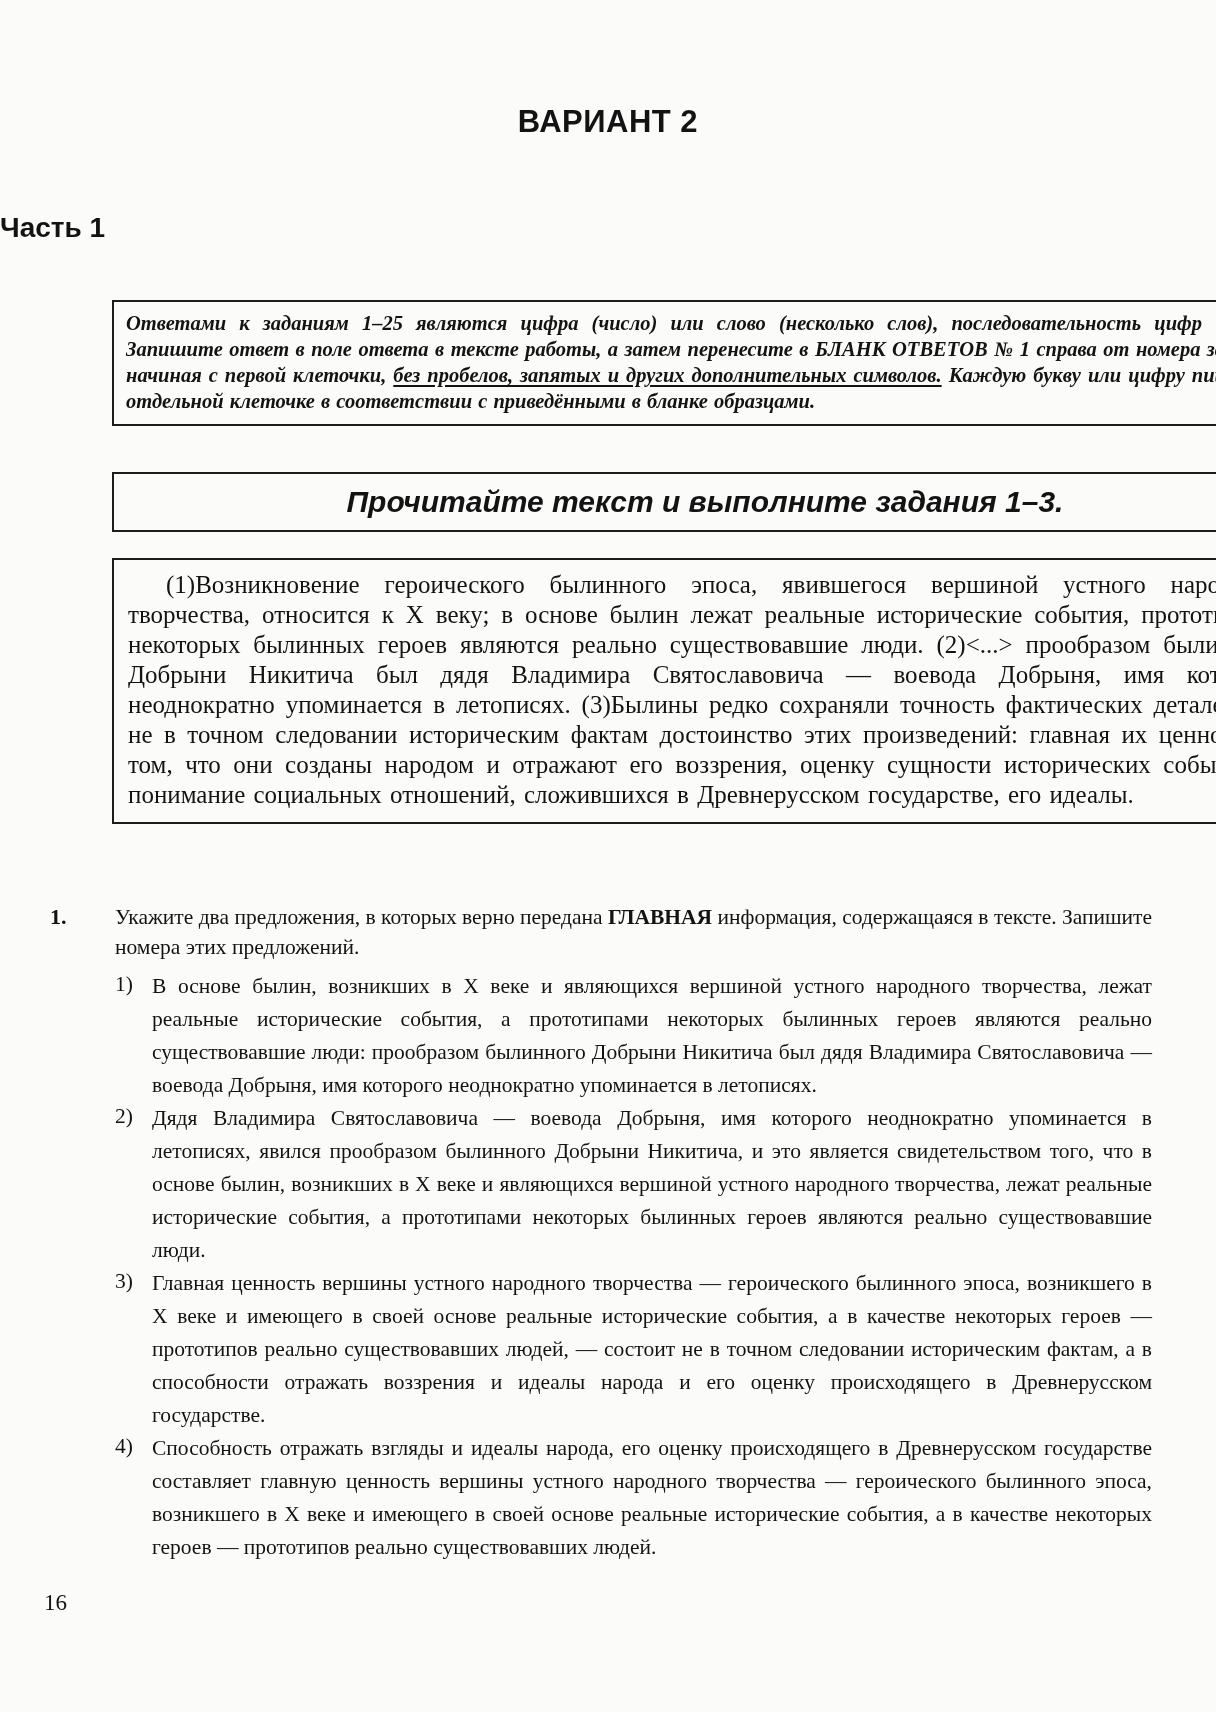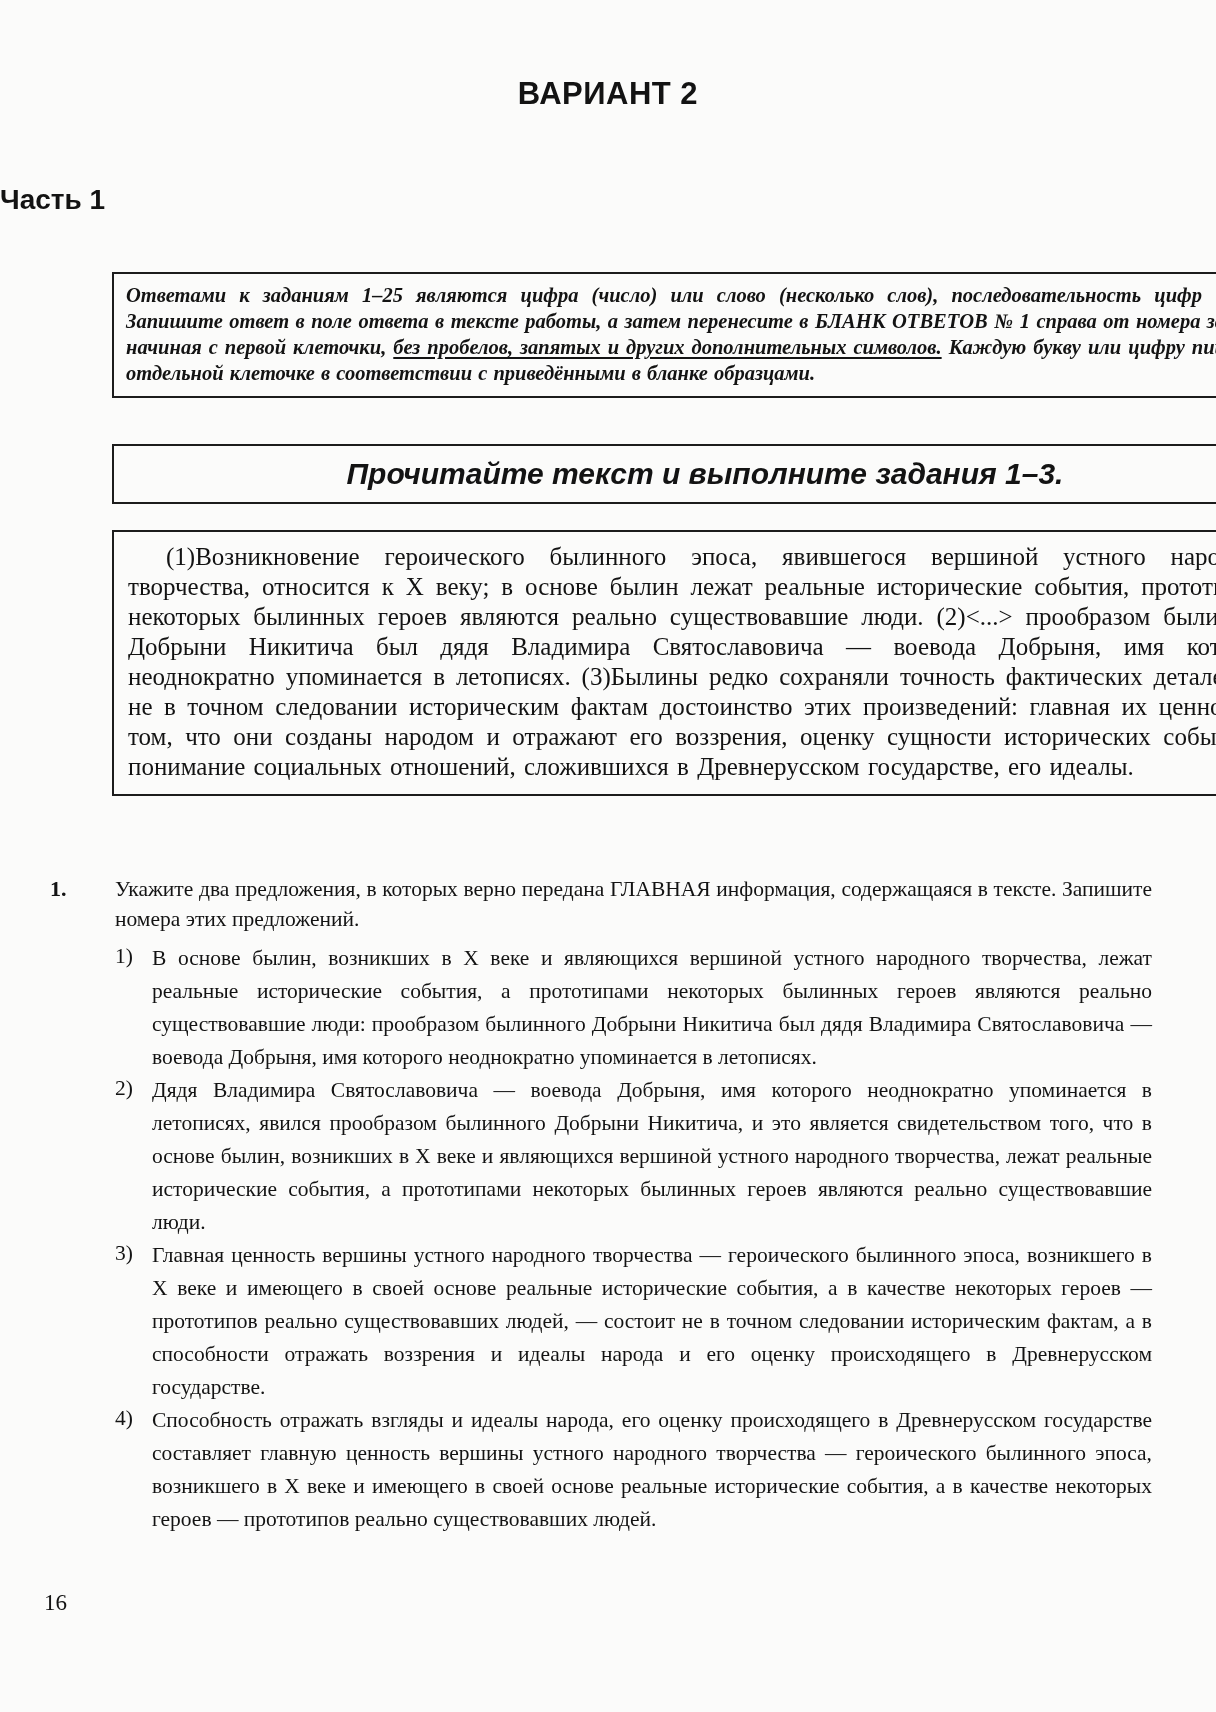--- a/index.html
+++ b/index.html
@@ -5,21 +5,21 @@
   * { margin: 0; padding: 0; box-sizing: border-box; }
   html, body { width: 1216px; }
   body {
     height: 1712px;
     background: #fbfbfa;
     color: #131313;
     font-family: "Liberation Serif", "DejaVu Serif", serif;
     overflow: hidden;
     position: relative;
   }
-  .page { padding-top: 76px; }
+  .page { padding-top: 104px; }
 
   .page-title {
     text-align: center;
     font-family: "Liberation Sans", "DejaVu Sans", sans-serif;
     font-weight: 700;
     font-size: 31px;
     letter-spacing: 0.5px;
   }
   .part-heading {
     text-align: left;
@@ -86,21 +86,21 @@
     font-weight: 700;
     font-size: 22px;
     line-height: 30px;
   }
   .q-body { flex: 1; }
   .q-prompt {
     font-size: 21.5px;
     line-height: 30px;
     text-align: justify;
   }
-  .q-prompt .b { font-weight: 400; }
+  .q-prompt .b { font-weight: 700; }
 
   .options { margin-top: 8px; }
   .option {
     display: flex;
     align-items: flex-start;
   }
   .opt-marker {
     flex: none;
     width: 37px;
     font-size: 21.5px;

